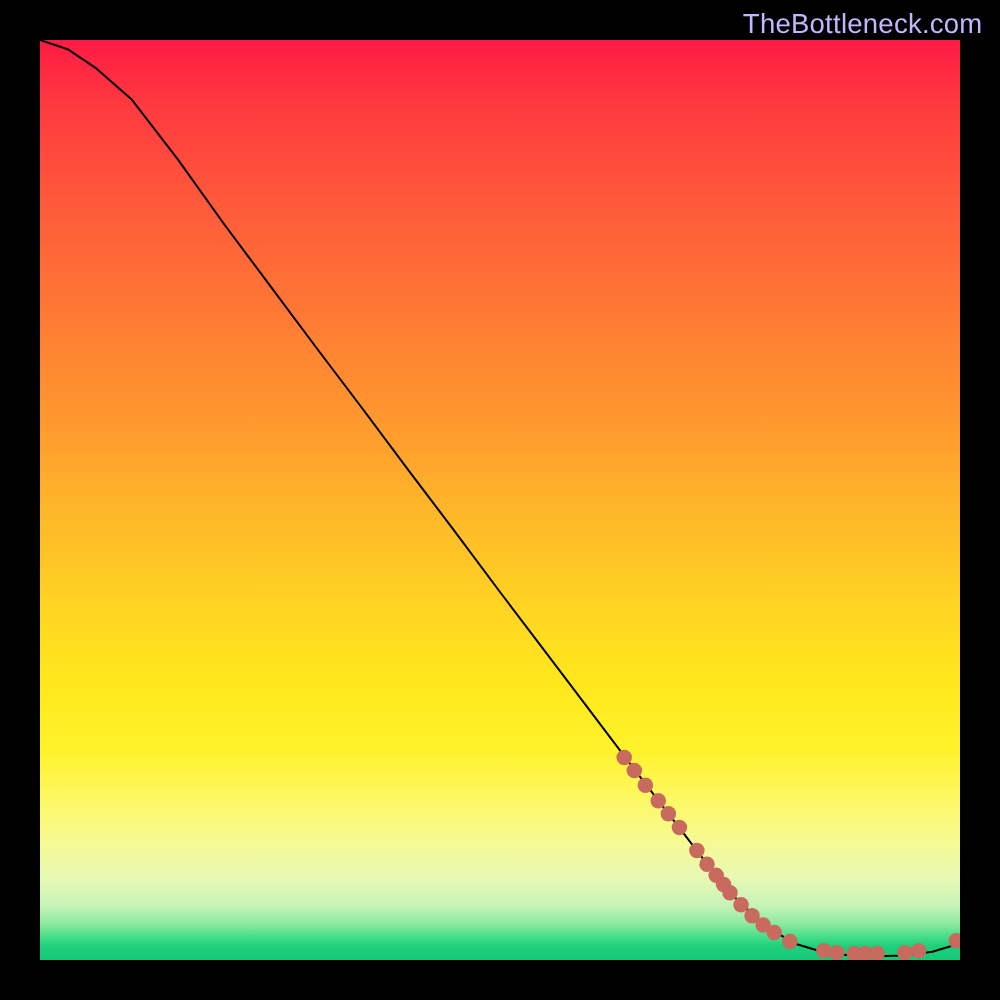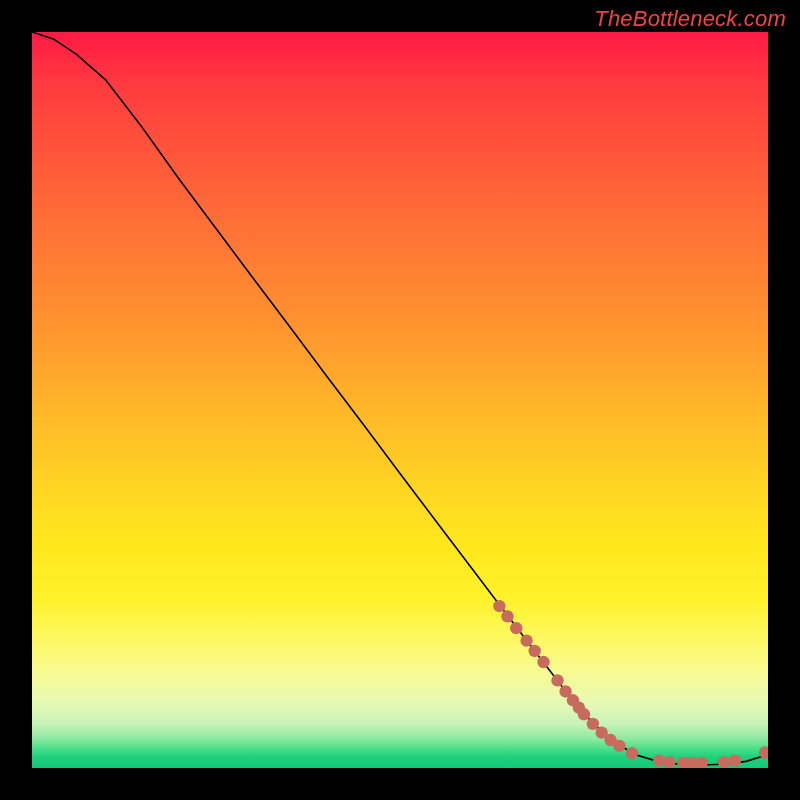--- a/index.html
+++ b/index.html
@@ -52,25 +52,24 @@
   svg.curve {
     position: absolute;
     inset: 0;
     width: 100%;
     height: 100%;
   }
   .attribution {
     position: absolute;
     top: 6px;
     right: 14px;
-    color: #ef4444;
+    color: #c4b5fd;
     font-size: 22px;
     letter-spacing: 0.2px;
     user-select: none;
-    font-style: italic;
   }
 </style>
 </head>
 <body>
 
 <div class="stage">
   <div class="plot">
     <div class="gradient"></div>
     <svg class="curve" viewBox="0 0 736 736" preserveAspectRatio="none">
       <path id="curve-path" fill="none" stroke-width="1.6" stroke-linecap="round" stroke-linejoin="round" d="M0.00 0.00 L22.08 7.36 L44.16 22.08 L73.60 47.84 L110.40 95.68 L147.20 147.20 L184.00 196.51 L220.80 245.82 L257.60 294.40 L294.40 343.71 L331.20 392.29 L368.00 441.60 L404.80 490.18 L441.60 538.75 L478.40 587.33 L515.20 635.17 L537.28 663.87 L559.36 689.63 L581.44 709.50 L603.52 722.75 L625.60 729.38 L647.68 732.32 L669.76 733.06 L691.84 732.32 L713.92 729.38 L736.00 722.75" stroke="#000000"></path>

